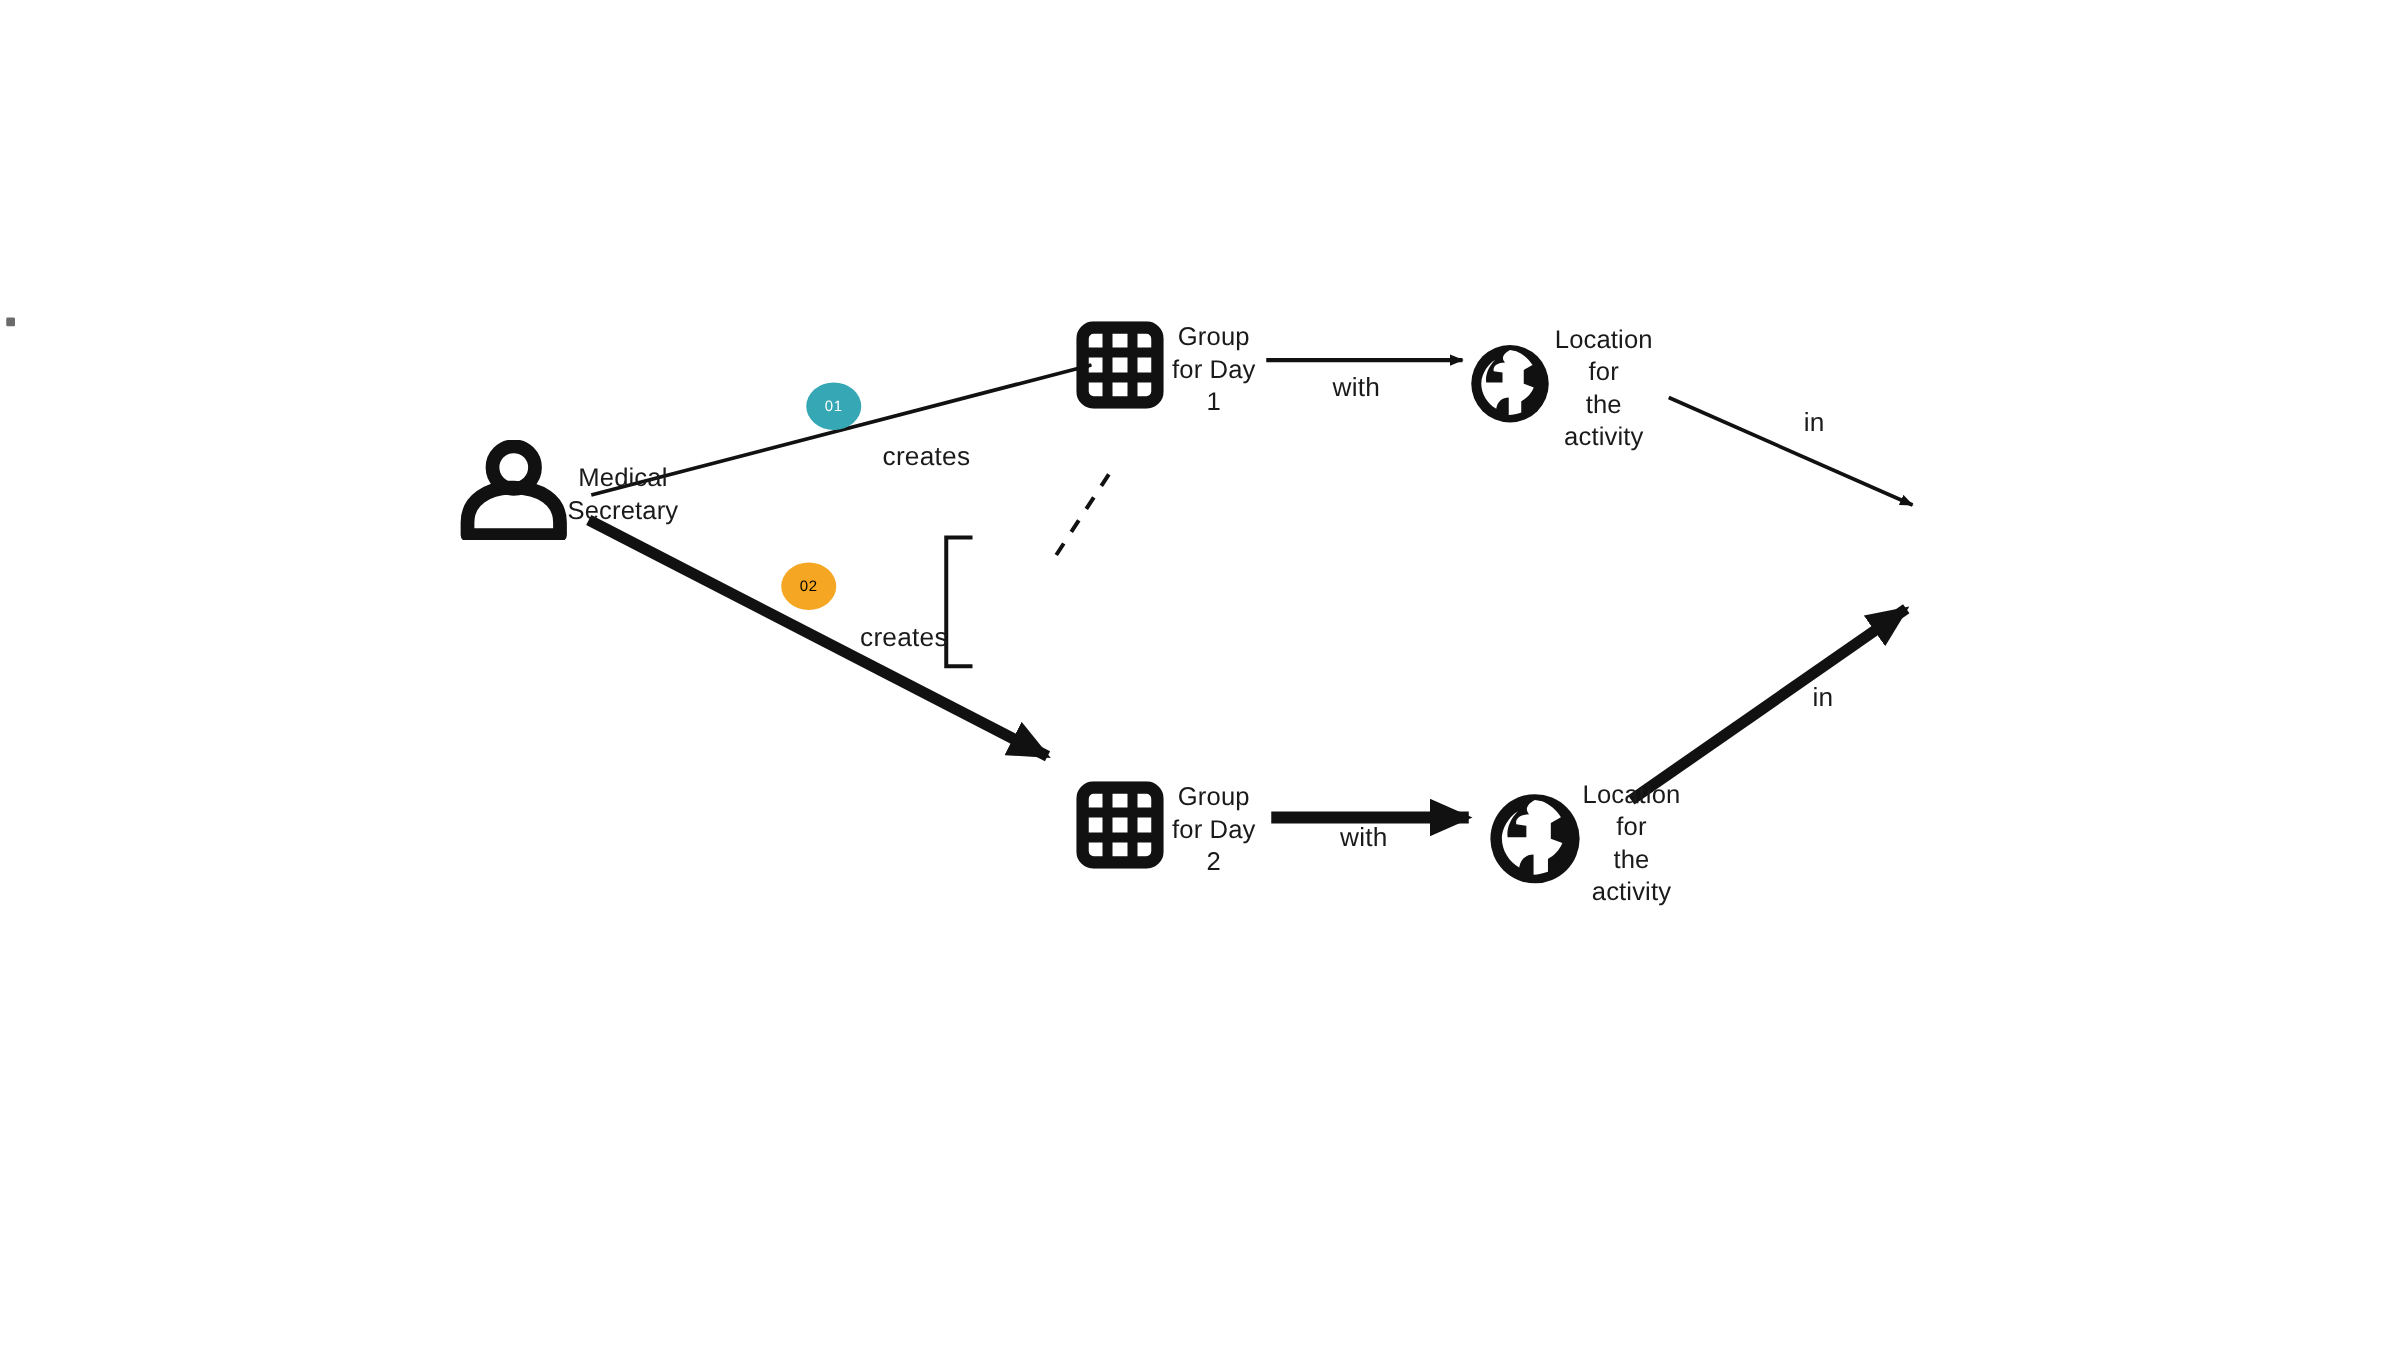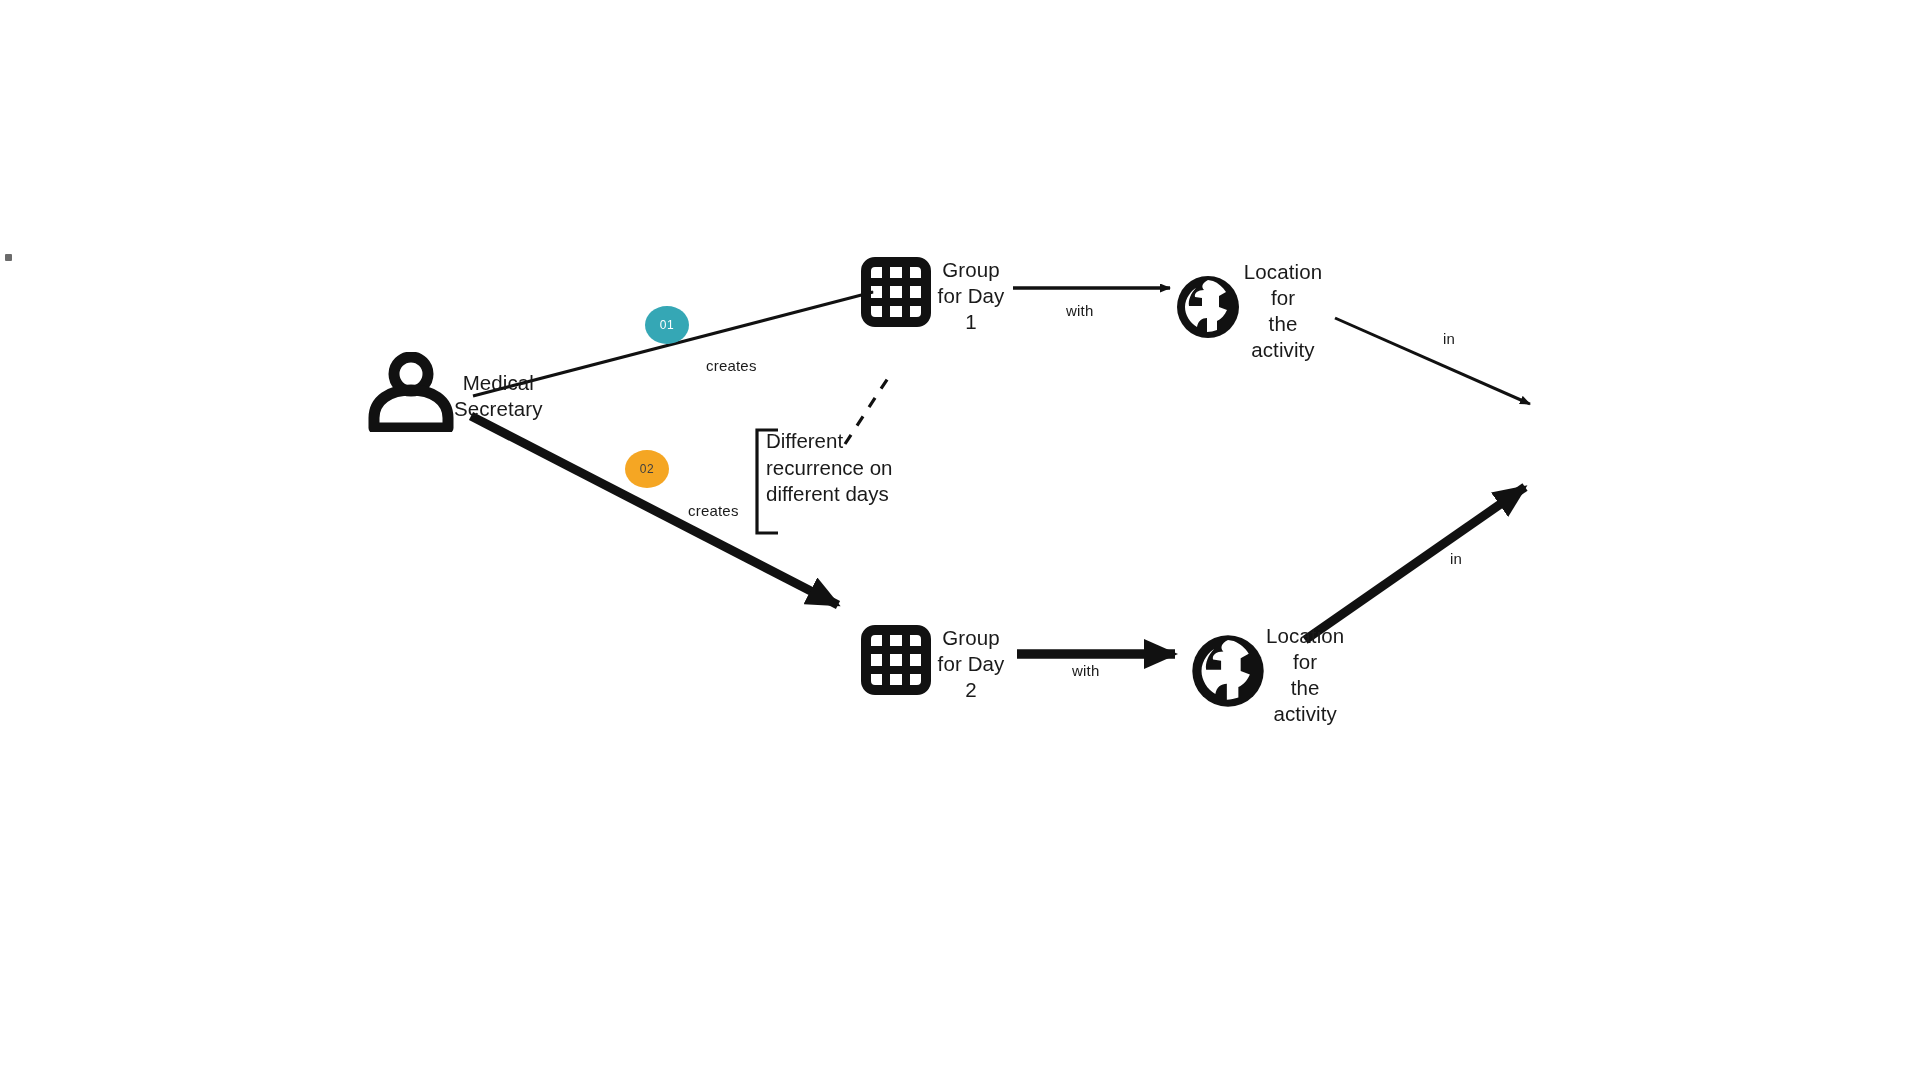--- a/index.html
+++ b/index.html
@@ -41,39 +41,39 @@
     margin-top: 8px;
     font-size: 20.5px;
     line-height: 26px;
     text-align: center;
     color: #1a1a1a;
     white-space: pre-line;
     letter-spacing: 0.1px;
   }
   .edge-label {
     position: absolute;
-    font-size: 15px;
+    font-size: 21px;
     line-height: 22px;
     color: #1a1a1a;
     white-space: nowrap;
     letter-spacing: 0.2px;
   }
   .badge {
     position: absolute;
     width: 44px;
     height: 38px;
     border-radius: 50%;
     display: flex;
     align-items: center;
     justify-content: center;
     font-size: 12px;
     letter-spacing: 0.5px;
   }
   .badge-01 { color: #ffffff; }
-  .badge-02 { color: #404040; }
+  .badge-02 { color: #000000; }
   .note {
     position: absolute;
     font-size: 20.5px;
     line-height: 26.5px;
     color: #1a1a1a;
     white-space: pre-line;
   }
   .speck {
     position: absolute;
     width: 7px;
@@ -191,19 +191,16 @@
   <span class="edge-label" style="left:688px; top:500px;">creates</span>
 
   <span class="edge-label" style="left:1072px; top:660px;">with</span>
 
   <span class="edge-label" style="left:1450px; top:548px;">in</span>
 
   <span class="badge badge-01" style="left:645px; top:306px; background:#35a7b5;">01</span>
 
   <span class="badge badge-02" style="left:625px; top:450px; background:#f5a623;">02</span>
 
-  <span class="note" style="left:766px; top:428px;">Different
-recurrence on
-different days</span>
 
   <span class="speck" style="left:5px; top:254px;"></span>
 
 </div>
 
 </body></html>

